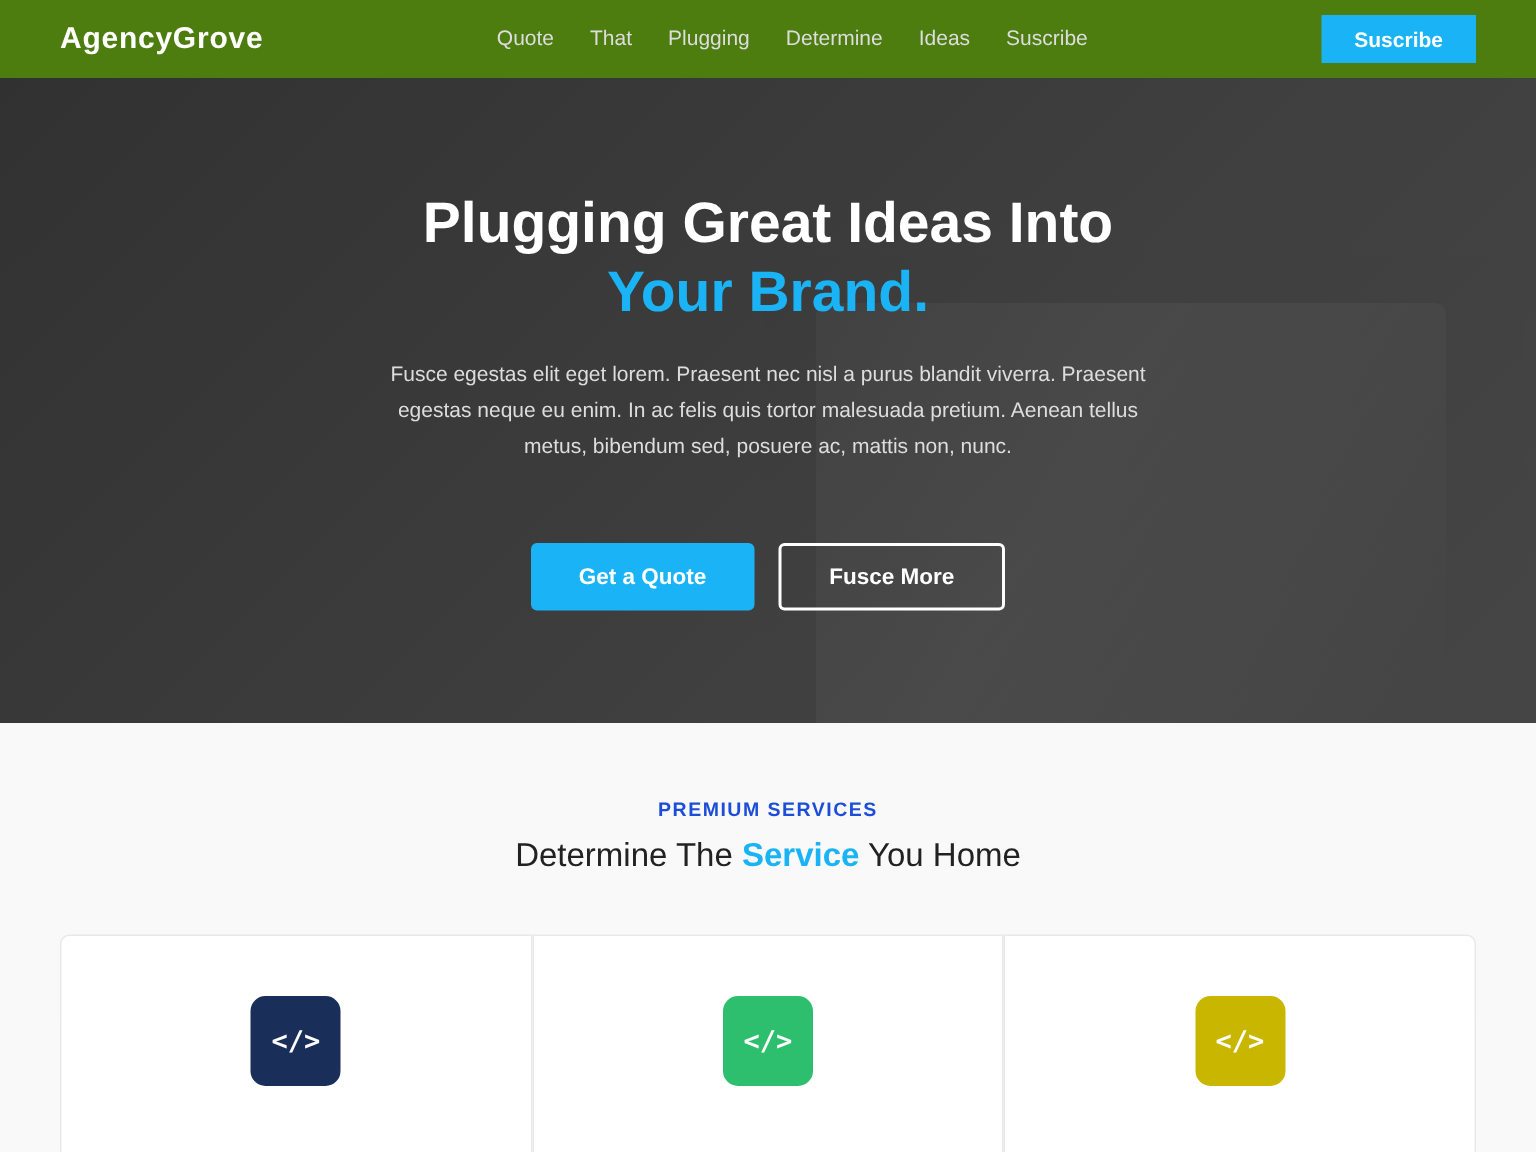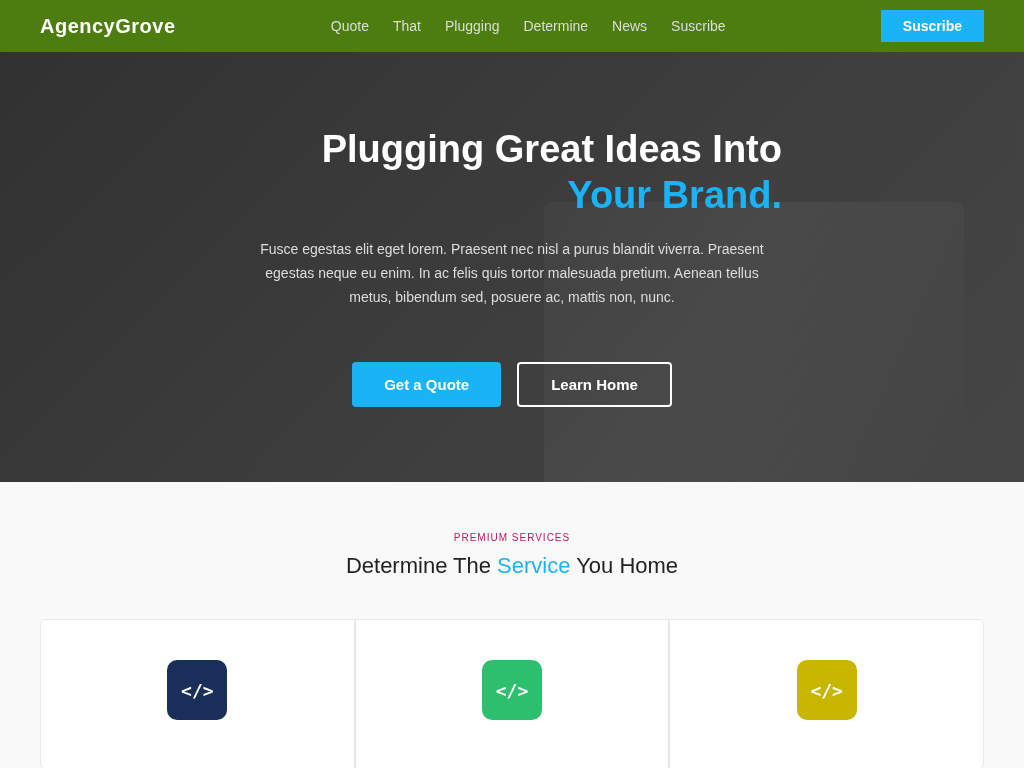--- a/index.html
+++ b/index.html
@@ -84,21 +84,20 @@
       text-align: center;
       max-width: 580px;
       padding: 0 20px;
     }
     .hero-title {
       font-size: 38px;
       font-weight: 800;
       color: #fff;
       line-height: 1.2;
       margin-bottom: 20px;
-      text-align: right;
     }
     .hero-title .highlight {
       color: #1ab3f5;
     }
     .hero-sub {
       color: #ddd;
       font-size: 14px;
       line-height: 1.7;
       margin-bottom: 52px;
       max-width: 520px;
@@ -131,40 +130,40 @@
       cursor: pointer;
     }
 
     
     .services-section {
       background: #f9f9f9;
       padding: 50px 40px 40px;
       text-align: center;
     }
     .services-label {
-      color: #be185d;
-      font-size: 10px;
-      font-weight: 400;
+      color: #1d4ed8;
+      font-size: 13px;
+      font-weight: 700;
       text-transform: uppercase;
       letter-spacing: 1px;
       margin-bottom: 10px;
     }
     .services-title {
       font-size: 26px;
       font-weight: 800;
       color: #222;
       margin-bottom: 6px;
     }
     .services-subtitle {
       font-size: 22px;
       font-weight: 400;
       color: #222;
       margin-bottom: 40px;
     }
-    .services-subtitle .highlight { color: #1ab3f5; font-weight: 400; }
+    .services-subtitle .highlight { color: #1ab3f5; font-weight: 700; }
 
     .services-cards {
       display: flex;
       gap: 0;
       justify-content: center;
     }
     .service-card {
       background: #fff;
       border: 1px solid #e8e8e8;
       flex: 1;
@@ -203,37 +202,37 @@
 </head>
 <body>
 
 <nav>
   <span class="nav-logo">AgencyGrove</span>
   <ul class="nav-links">
     <li><a href="#">Quote</a></li>
     <li><a href="#">That</a></li>
     <li><a href="#">Plugging</a></li>
     <li><a href="#">Determine</a></li>
-    <li><a href="#">News</a></li>
+    <li><a href="#">Ideas</a></li>
     <li><a href="#">Suscribe</a></li>
   </ul>
   <button class="nav-subscribe">Suscribe</button>
 </nav>
 
 <section class="hero">
   <div class="hero-bg"></div>
   <div class="hero-overlay"></div>
   <div class="hero-content">
     <h1 class="hero-title">
       <span>Plugging Great Ideas Into </span><span class="highlight">Your Brand.</span>
     </h1>
     <p class="hero-sub">Fusce egestas elit eget lorem. Praesent nec nisl a purus blandit viverra. Praesent egestas neque eu enim. In ac felis quis tortor malesuada pretium. Aenean tellus metus, bibendum sed, posuere ac, mattis non, nunc.</p>
     <div class="hero-buttons">
       <button class="btn-primary">Get a Quote</button>
-      <button class="btn-secondary">Learn Home</button>
+      <button class="btn-secondary">Fusce More</button>
     </div>
   </div>
 </section>
 
 <section class="services-section">
   <p class="services-label">Premium Services</p>
   <h3 class="services-subtitle">
     <span>Determine The </span><span class="highlight">Service</span><span> You Home</span>
   </h3>
   <div class="services-cards">

